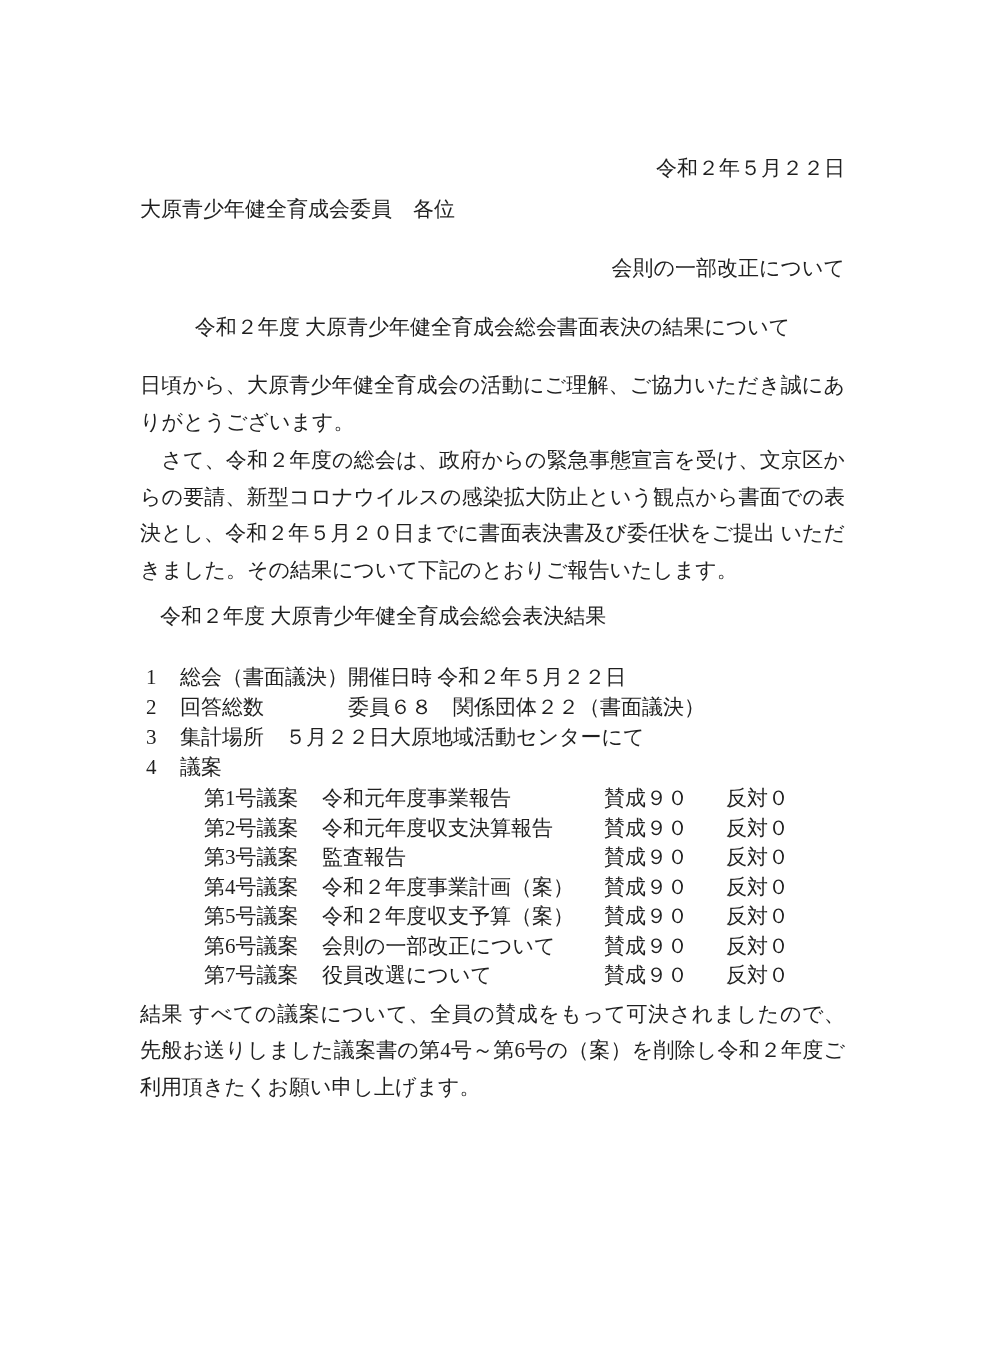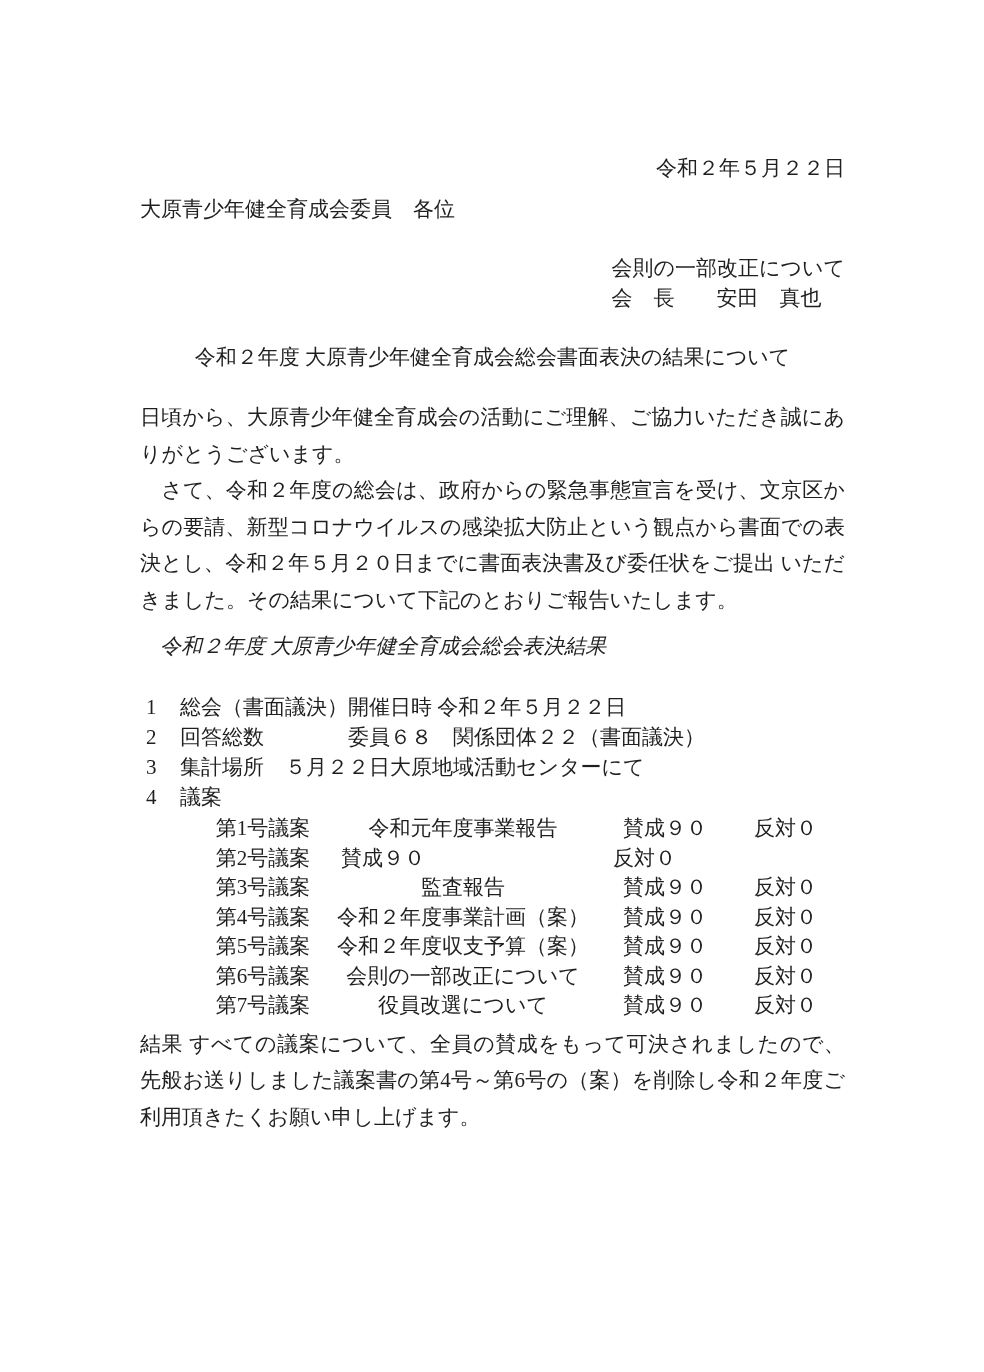--- a/index.html
+++ b/index.html
@@ -45,48 +45,47 @@
     text-align: center;
     line-height: 28px;
     white-space: nowrap;
   }
   .para {
     line-height: 36.5px;
     text-align: justify;
   }
   .para.first {
     margin-top: 28px;
+    font-family: Liberation Mono, monospace;
   }
   .results-heading {
     margin-top: 14px;
     padding-left: 20px;
     line-height: 28px;
     white-space: nowrap;
-    font-style: italic;
   }
   .info-list {
     margin-top: 32px;
   }
   .info-row {
     display: flex;
     line-height: 30px;
     white-space: nowrap;
   }
   .info-num {
     box-sizing: border-box;
     width: 40px;
     padding-left: 6px;
     flex: 0 0 auto;
   }
   .info-text {
     flex: 1 1 auto;
   }
   .agenda {
     margin-top: 2px;
-    text-align: center;
   }
   .agenda-row {
     display: flex;
     line-height: 29.5px;
     white-space: nowrap;
   }
   .agenda-label {
     margin-left: 64px;
     width: 118px;
     flex: 0 0 auto;
@@ -110,21 +109,20 @@
 <body>
 
 <div class="page">
 
   <div class="date-line">令和２年５月２２日</div>
 
   <div class="addressee">大原青少年健全育成会委員　各位</div>
 
   <div class="sender-block">
     <div>会則の一部改正について</div>
-    <div>会　長　　安田　真也</div>
   </div>
 
   <div class="doc-title">令和２年度 大原青少年健全育成会総会書面表決の結果について</div>
 
   <div class="para first">日頃から、大原青少年健全育成会の活動にご理解、ご協力いただき誠にありがとうございます。</div>
 
   <div class="para">　さて、令和２年度の総会は、政府からの緊急事態宣言を受け、文京区からの要請、新型コロナウイルスの感染拡大防止という観点から書面での表決とし、令和２年５月２０日までに書面表決書及び委任状をご提出 いただきました。その結果について下記のとおりご報告いたします。</div>
 
   <div class="results-heading">令和２年度 大原青少年健全育成会総会表決結果</div>
 
@@ -149,20 +147,21 @@
 
   <div class="agenda">
     <div class="agenda-row">
       <span class="agenda-label">第1号議案</span>
       <span class="agenda-title">令和元年度事業報告</span>
       <span class="agenda-approve">賛成９０</span>
       <span class="agenda-oppose">反対０</span>
     </div>
     <div class="agenda-row">
       <span class="agenda-label">第2号議案</span>
+      <span class="agenda-title">令和元年度収支決算報告</span>
       <span class="agenda-approve">賛成９０</span>
       <span class="agenda-oppose">反対０</span>
     </div>
     <div class="agenda-row">
       <span class="agenda-label">第3号議案</span>
       <span class="agenda-title">監査報告</span>
       <span class="agenda-approve">賛成９０</span>
       <span class="agenda-oppose">反対０</span>
     </div>
     <div class="agenda-row">

